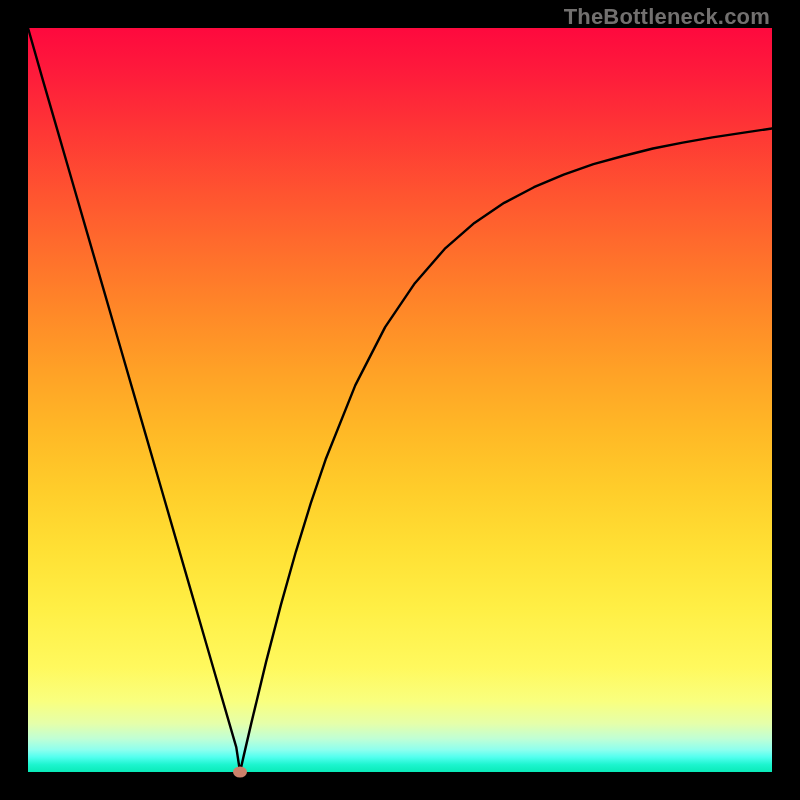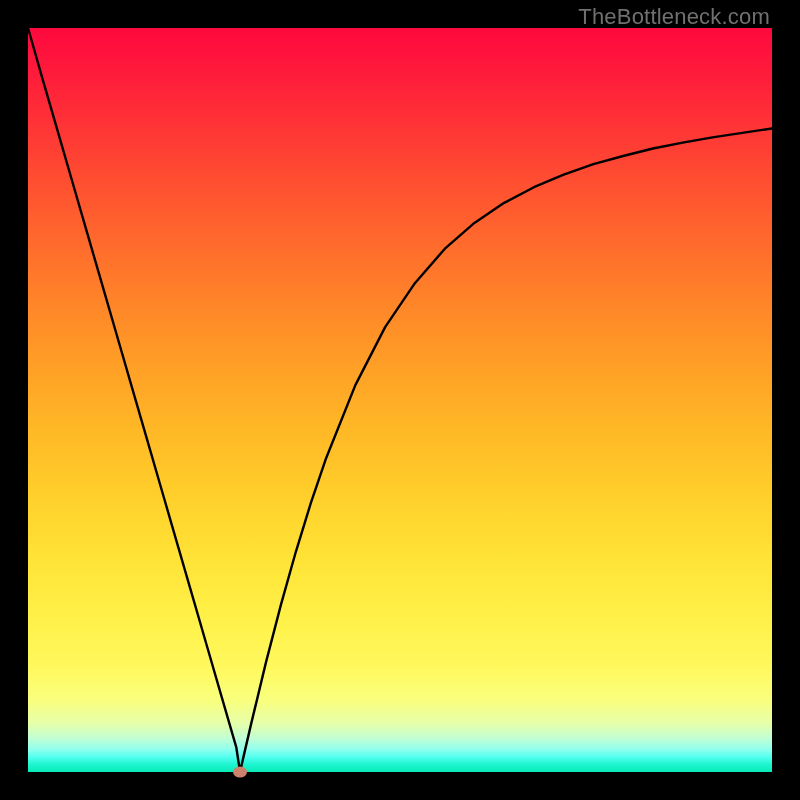--- a/index.html
+++ b/index.html
@@ -35,21 +35,21 @@
       #52ffef 98%,
       #1df5cf 99%,
       #09eab8 100%
     );
   }
   .watermark {
     position: absolute;
     top: 4px;
     right: 30px;
     font-family: Arial, Helvetica, sans-serif;
-    font-weight: normal;
+    font-weight: bold;
     font-size: 22px;
     color: #72706f;
     letter-spacing: 0.2px;
   }
   .curve {
     position: absolute;
     top: 0; left: 0;
     width: 744px;
     height: 744px;
     pointer-events: none;

